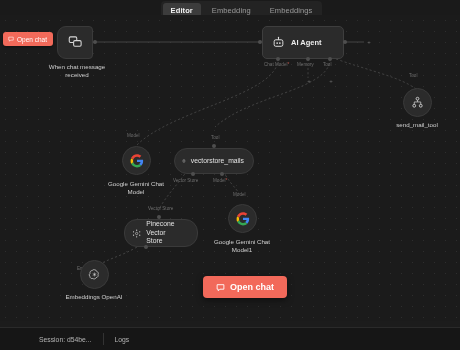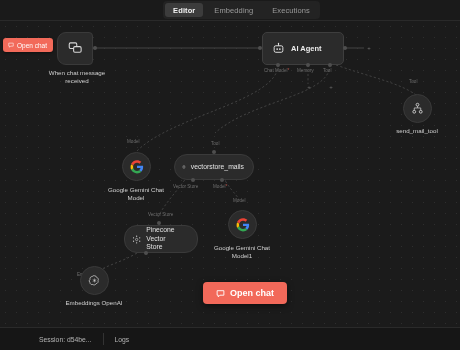--- a/index.html
+++ b/index.html
@@ -20,21 +20,21 @@
   }
   .tabs { display:flex; align-items:center; gap:3px; background:#232323; border-radius:4px; padding:2px; }
   .tab {
     font-size:7.5px; color:#9a9a9a; padding:2.5px 8px; border-radius:3px;
     white-space:nowrap; letter-spacing:.1px; cursor:pointer;
   }
   .tab.active { background:#3c3c3c; color:#f2f2f2; font-weight:bold; }
 
   
   .canvas {
-    position:absolute; left:0; top:21px; width:460px; height:306px;
+    position:absolute; left:0; top:15px; width:460px; height:306px;
     background-color:#1b1b1b;
     background-image:radial-gradient(#2e2e2e 0.6px, transparent 0.6px);
     background-size:11px 11px;
     overflow:hidden;
   }
   .svg-layer { position:absolute; inset:0; width:460px; height:306px; pointer-events:none; }
 
   
   .open-chat-pill {
     position:absolute; left:3px; top:17px;
@@ -117,21 +117,21 @@
 </style>
 </head>
 <body>
 
 <div id="app">
 
   <div class="topbar">
     <div class="tabs">
       <div class="tab active">Editor</div>
       <div class="tab">Embedding</div>
-      <div class="tab">Executions</div>
+      <div class="tab">Embeddings</div>
     </div>
   </div>
 
   <div class="canvas">
 
     <svg class="svg-layer" viewBox="0 0 460 306">
 
       <path d="M94,27 L261,27" stroke="#4a4a4a" stroke-width="0.9" fill="none"></path>
 
       <path d="M345,27 L364,27" stroke="#4a4a4a" stroke-width="0.9" fill="none"></path>

